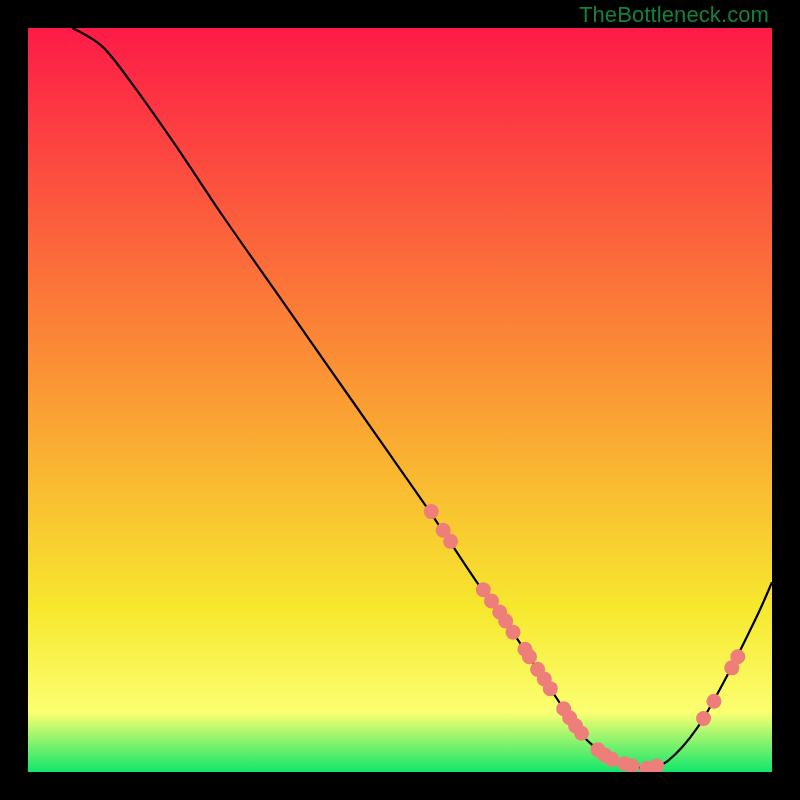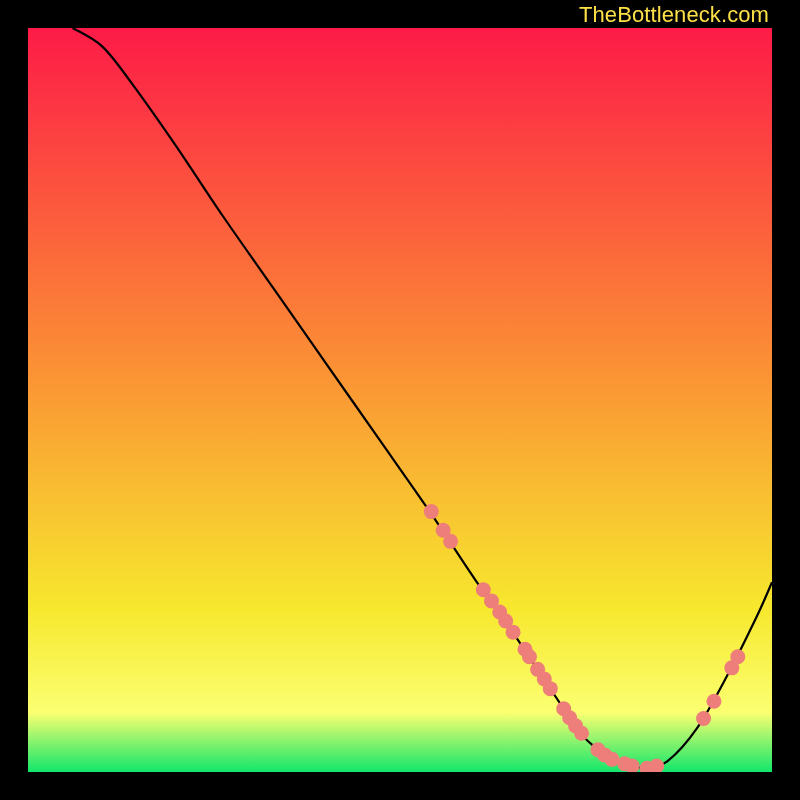--- a/index.html
+++ b/index.html
@@ -18,21 +18,21 @@
     width: 744px;
     height: 744px;
     background: #000;
   }
   .watermark {
     position: absolute;
     right: 31px;
     top: 2px;
     font-size: 22px;
     font-weight: 500;
-    color: #fde047;
+    color: #15803d;
     letter-spacing: 0.1px;
   }
   svg {
     position: absolute;
     left: 28px;
     top: 28px;
     width: 744px;
     height: 744px;
     display: block;
   }

